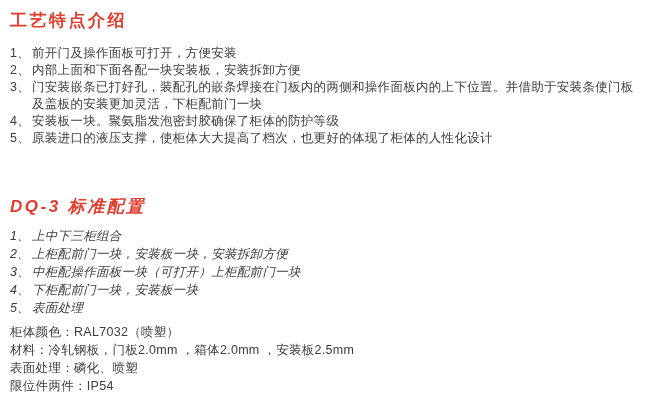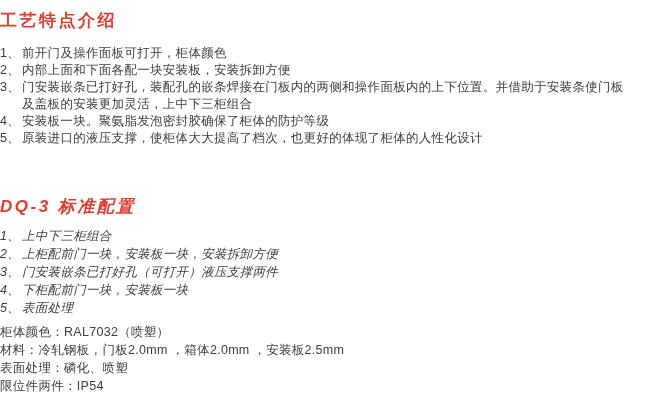--- a/index.html
+++ b/index.html
@@ -11,21 +11,21 @@
     width: 661px;
     height: 405px;
     font-family: "Liberation Sans", sans-serif;
     color: #3d3d3d;
     overflow: hidden;
   }
   .page {
     box-sizing: border-box;
     width: 661px;
     height: 405px;
-    padding: 12px 6px 0 0;
+    padding: 12px 6px 0 10px;
   }
   .heading {
     margin: 0;
     color: #e23c2e;
     font-size: 17px;
     line-height: 18px;
     font-weight: bold;
     letter-spacing: 2.5px;
   }
   .list {
@@ -69,29 +69,29 @@
 </head>
 <body>
 
 <div class="page">
 
   <div class="section section-process-features">
     <h1 class="heading">工艺特点介绍</h1>
     <div class="list">
       <div class="list-item">
         <span class="item-num">1、</span>
-        <span class="item-text">前开门及操作面板可打开，柜体颜色</span>
+        <span class="item-text">前开门及操作面板可打开，方便安装</span>
       </div>
       <div class="list-item">
         <span class="item-num">2、</span>
         <span class="item-text">内部上面和下面各配一块安装板，安装拆卸方便</span>
       </div>
       <div class="list-item">
         <span class="item-num">3、</span>
-        <span class="item-text">门安装嵌条已打好孔，装配孔的嵌条焊接在门板内的两侧和操作面板内的上下位置。并借助于安装条使门板及盖板的安装更加灵活，上中下三柜组合</span>
+        <span class="item-text">门安装嵌条已打好孔，装配孔的嵌条焊接在门板内的两侧和操作面板内的上下位置。并借助于安装条使门板及盖板的安装更加灵活，下柜配前门一块</span>
       </div>
       <div class="list-item">
         <span class="item-num">4、</span>
         <span class="item-text">安装板一块。聚氨脂发泡密封胶确保了柜体的防护等级</span>
       </div>
       <div class="list-item">
         <span class="item-num">5、</span>
         <span class="item-text">原装进口的液压支撑，使柜体大大提高了档次，也更好的体现了柜体的人性化设计</span>
       </div>
     </div>
@@ -103,21 +103,21 @@
       <div class="list-item">
         <span class="item-num">1、</span>
         <span class="item-text">上中下三柜组合</span>
       </div>
       <div class="list-item">
         <span class="item-num">2、</span>
         <span class="item-text">上柜配前门一块，安装板一块，安装拆卸方便</span>
       </div>
       <div class="list-item">
         <span class="item-num">3、</span>
-        <span class="item-text">门安装嵌条已打好孔（可打开）液压支撑两件</span>
+        <span class="item-text">中柜配操作面板一块（可打开）上柜配前门一块</span>
       </div>
       <div class="list-item">
         <span class="item-num">4、</span>
         <span class="item-text">下柜配前门一块，安装板一块</span>
       </div>
       <div class="list-item">
         <span class="item-num">5、</span>
         <span class="item-text">表面处理</span>
       </div>
     </div>

